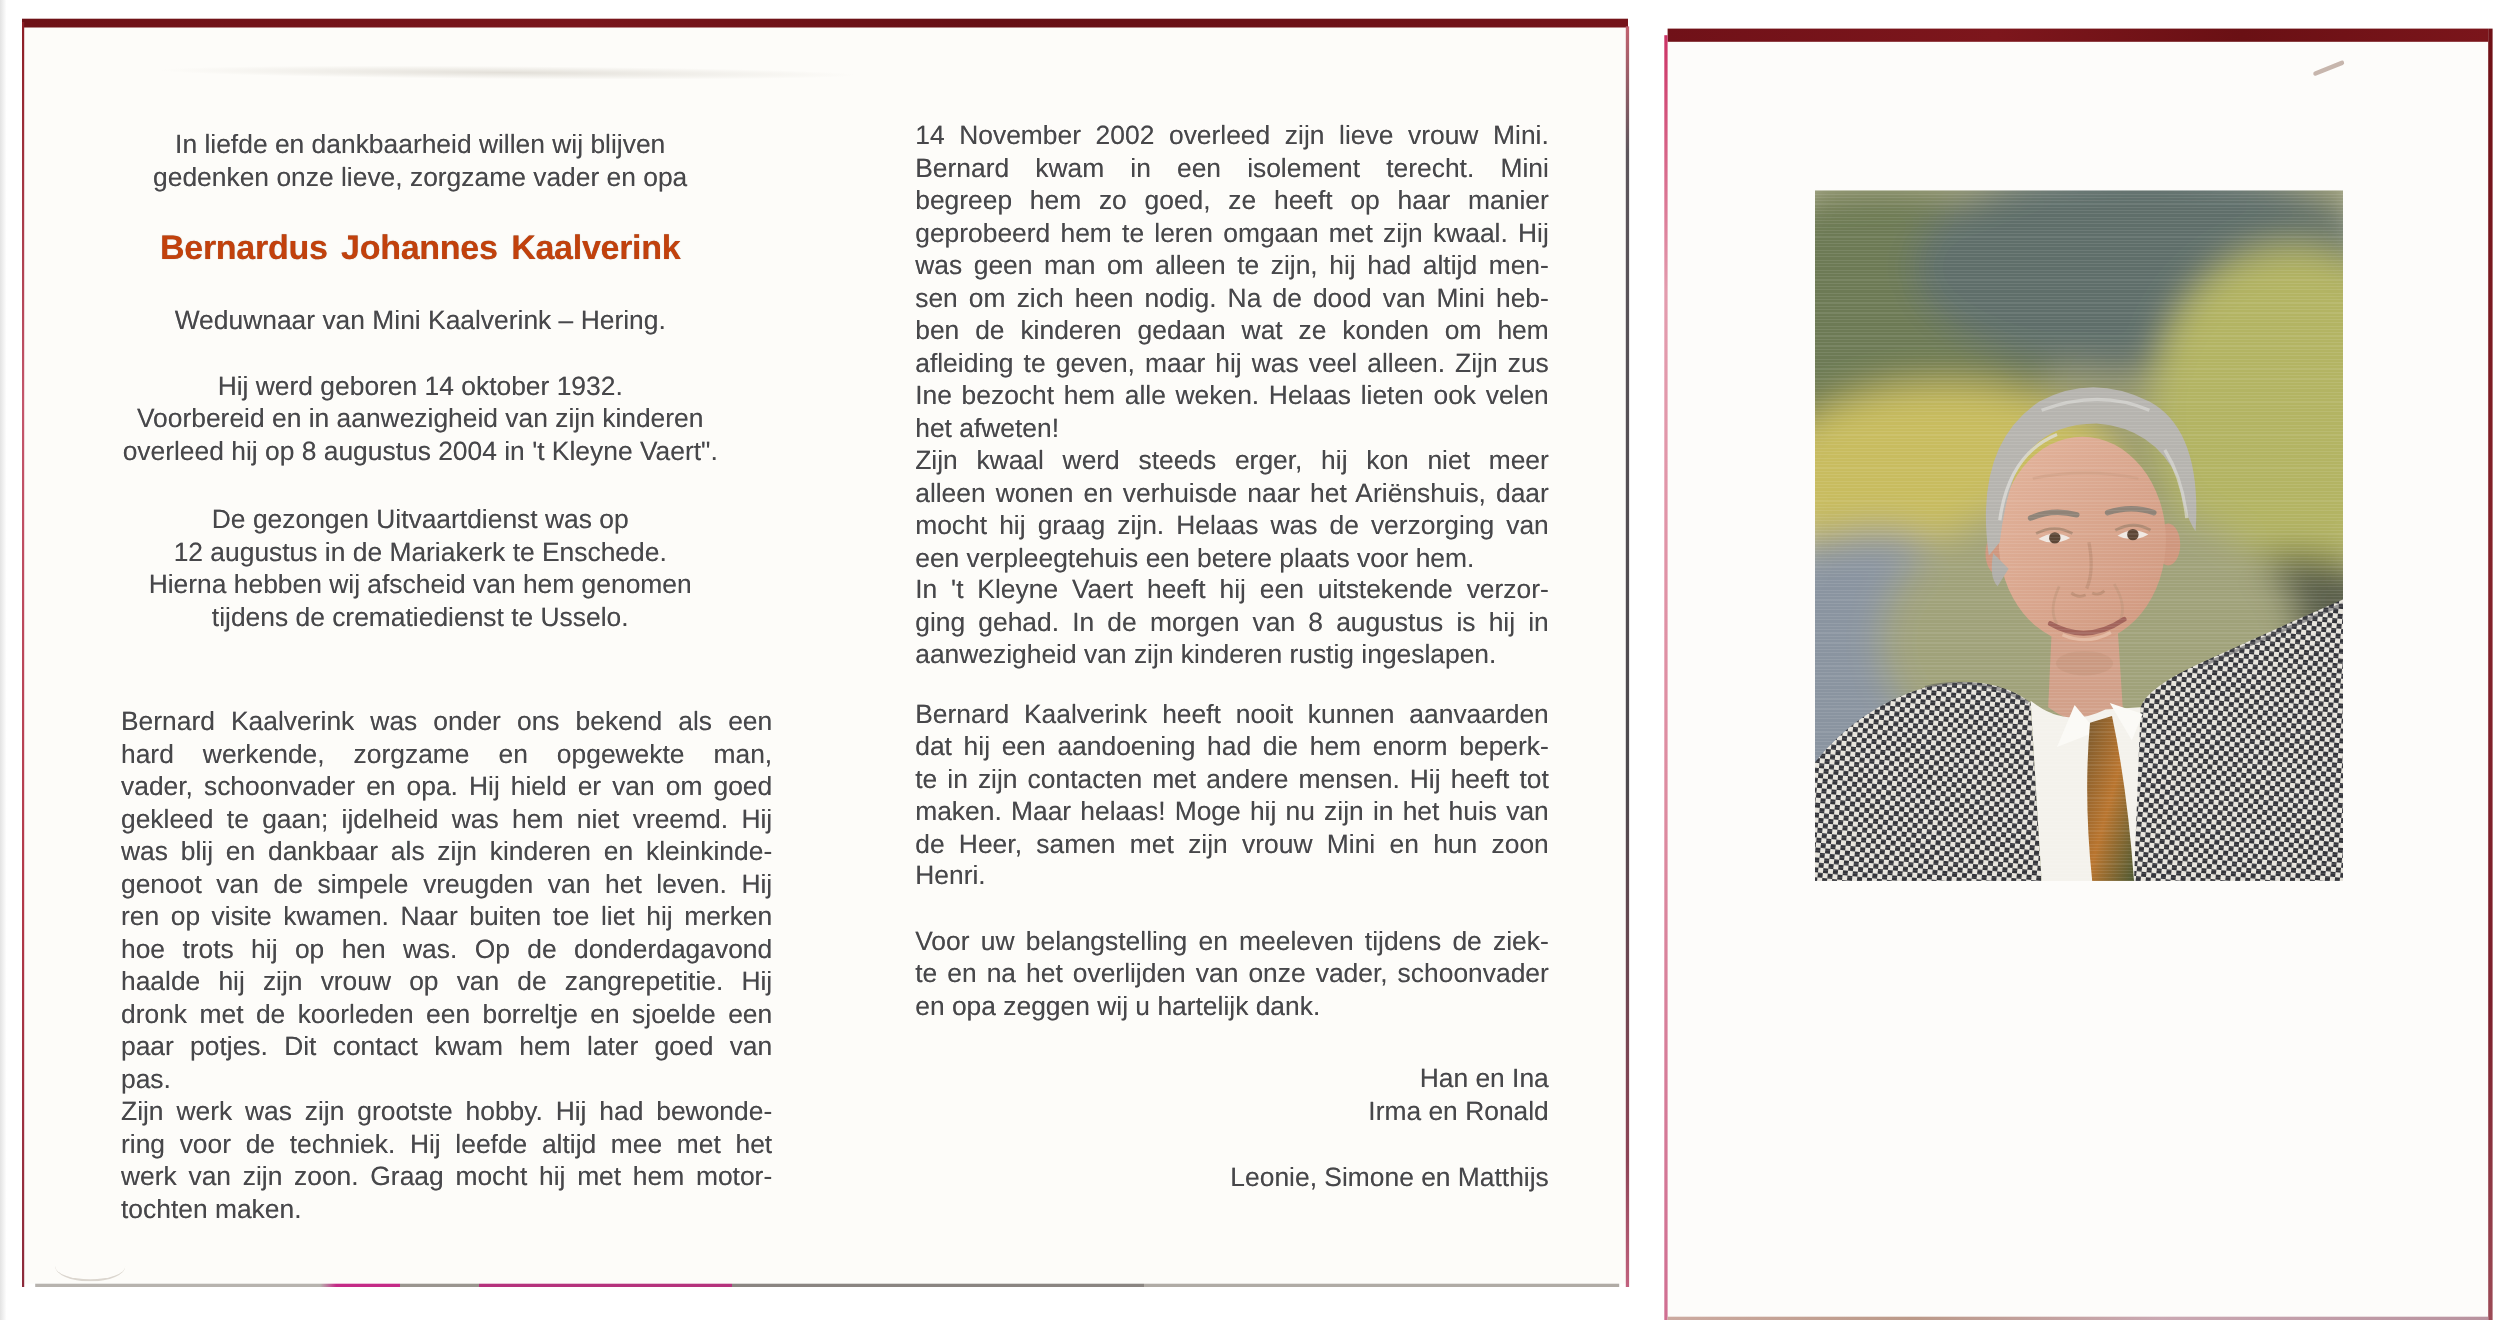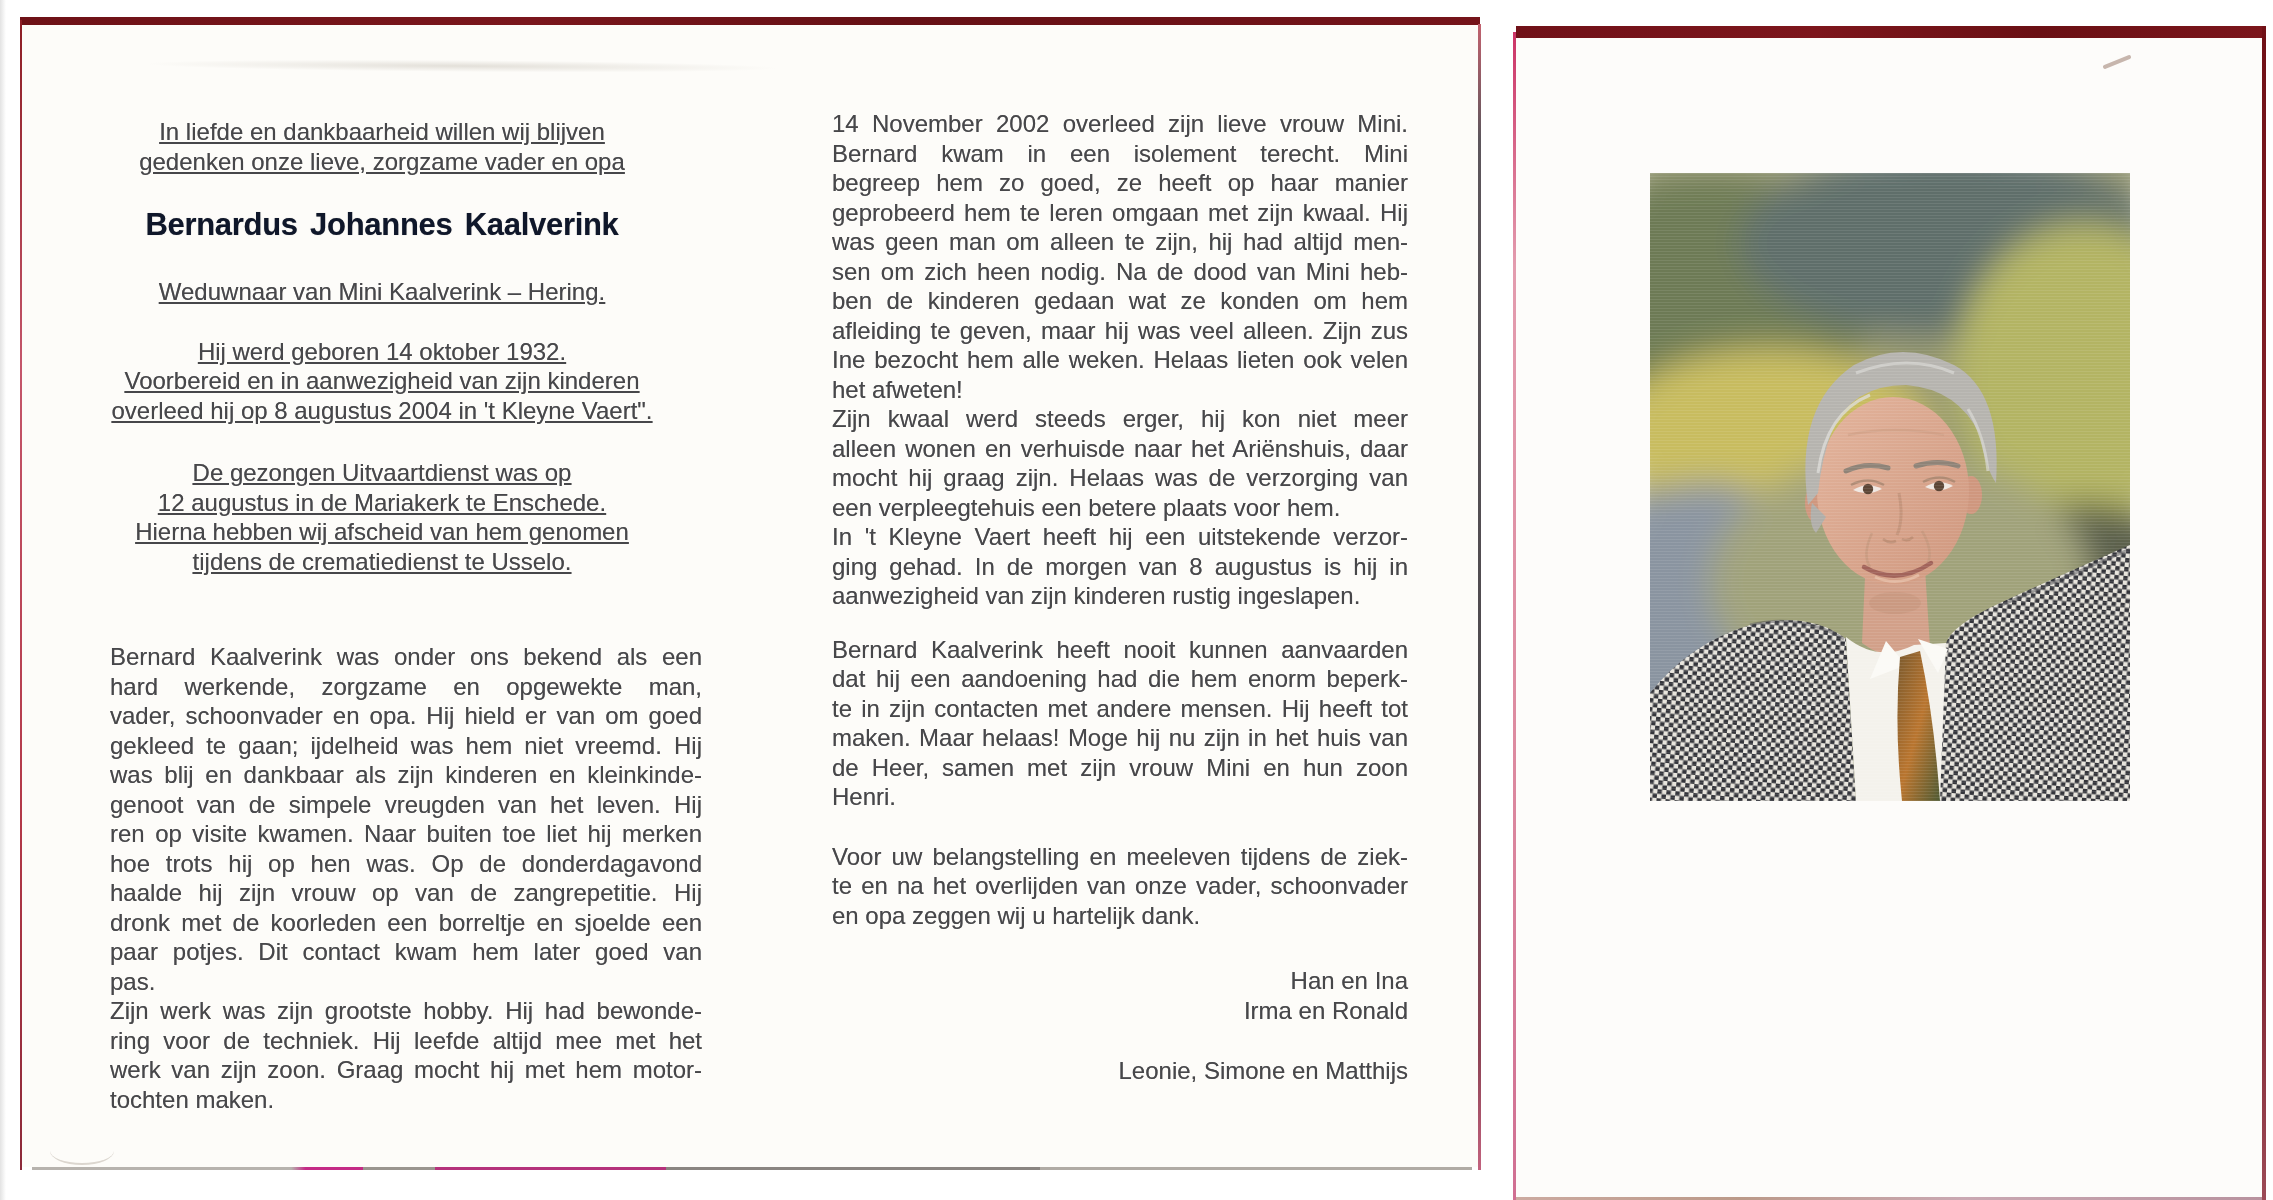--- a/index.html
+++ b/index.html
@@ -50,29 +50,29 @@
   .photo svg { display:block; width:480px; height:628px; }
   .photo::after { content:""; position:absolute; inset:0;
     background:repeating-linear-gradient(180deg, rgba(255,255,255,.09) 0 1px, rgba(0,0,0,0) 1px 3px);
     pointer-events:none; }
 
   
   .col { position:absolute; top:0; }
   .col1 { left:88px;  width:592px; }
   .col2 { left:810px; width:576px; }
   .line { font-size:24px; line-height:29.5px; text-shadow:0 0 .6px rgba(70,70,72,.55); }
-  .cblock { padding-right:48px;text-decoration:underline; }
+  .cblock { padding-right:48px; }
   .cblock .line { text-align:center; }
   .jblock .line { text-align:justify; text-align-last:justify; }
   .jblock .line:last-child { text-align-last:left; }
 
   .intro    { margin-top:93px; }
   .name     { margin:31px 0 0 0; padding-right:48px; text-align:center;
               font-size:31px; line-height:36px; font-weight:bold;
-              letter-spacing:-0.3px; word-spacing:4px; color:#0f172a;
+              letter-spacing:-0.3px; word-spacing:4px; color:#c2410c;
               text-shadow:0 0 .7px rgba(70,70,72,.6); }
   .widower  { margin-top:34px; }
   .birth    { margin-top:30px; }
   .service  { margin-top:33px; }
   .bio1     { margin-top:66px; }
   .bio2     { margin-top:0; }
 
   .p1 { margin-top:85px; }
   .p2 { margin-top:0; }
   .p3 { margin-top:0; }

